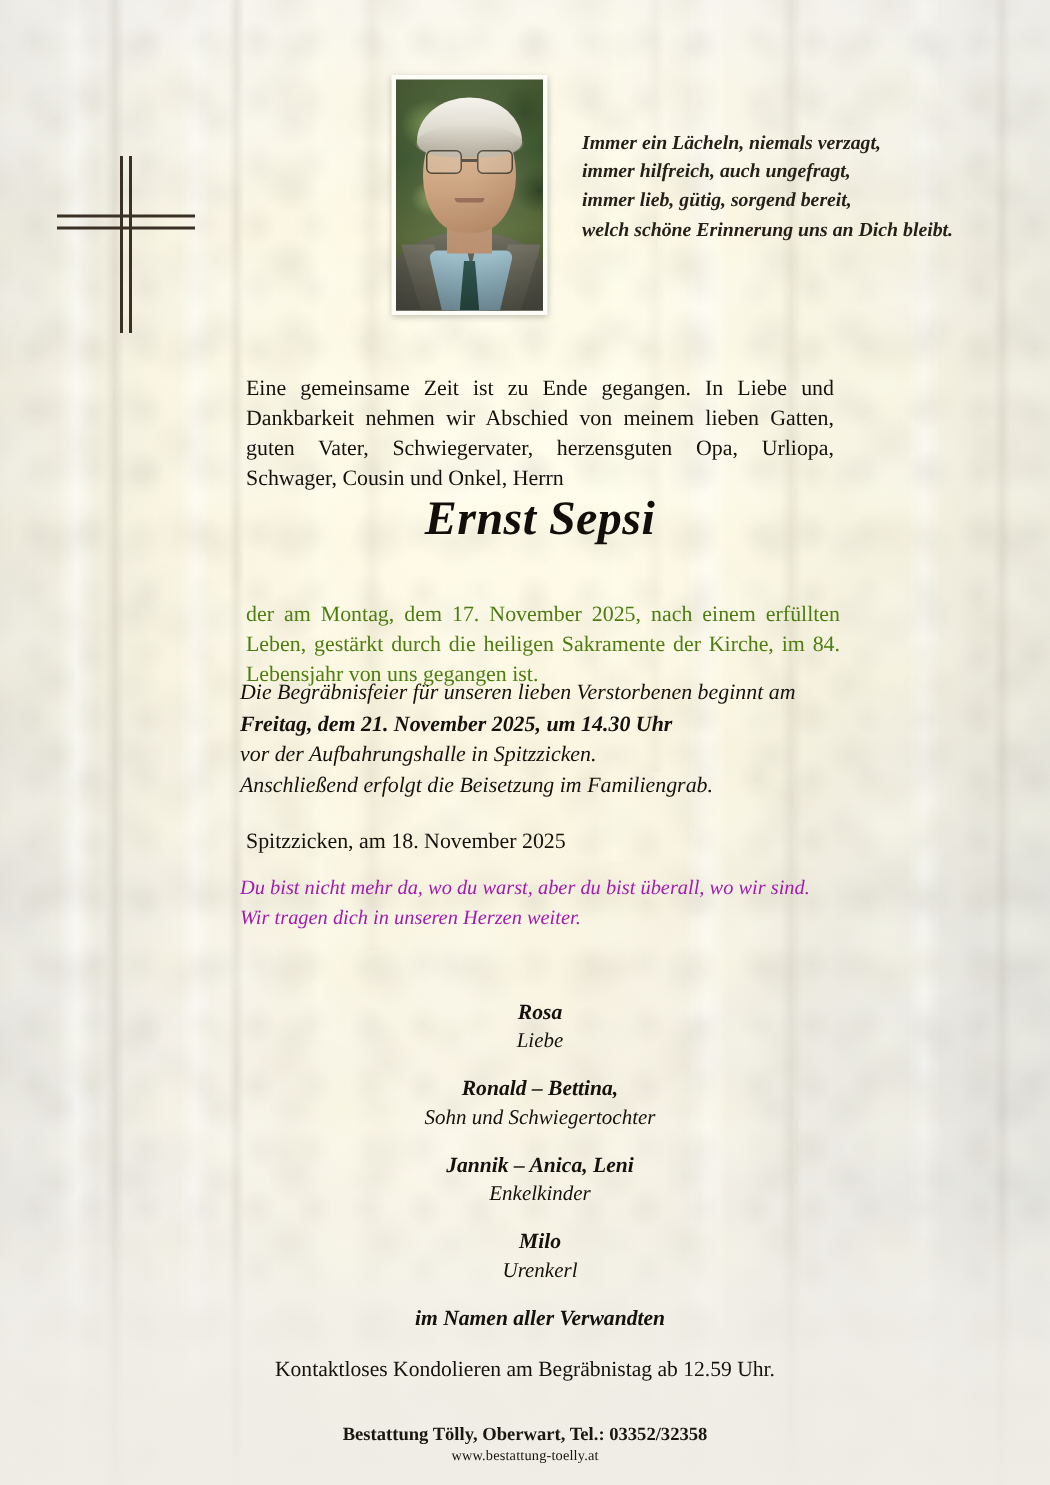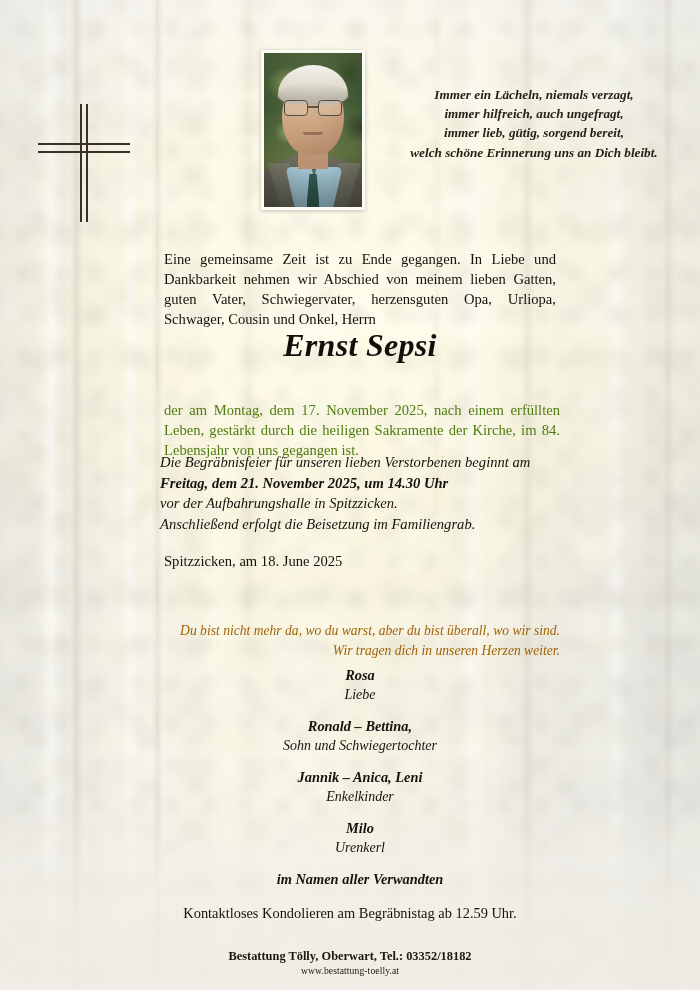--- a/index.html
+++ b/index.html
@@ -244,21 +244,20 @@
       rgba(255,248,232,0.16) 0%, rgba(40,36,26,0.00) 58%,
       rgba(30,28,20,0.30) 100%);
   }
 
   
   .poem {
     position: absolute;
     left: 388px;
     top: 85px;
     width: 292px;
-    text-align: center;
     font-style: italic;
     font-weight: bold;
     font-size: 13.2px;
     line-height: 19.2px;
     color: #241f17;
   }
 
   .intro {
     position: absolute;
     left: 164px;
@@ -313,27 +312,27 @@
     position: absolute;
     left: 164px;
     top: 553px;
     font-size: 14.6px;
     color: #15120d;
   }
 
   .verse {
     position: absolute;
     left: 160px;
-    top: 621px;
+    top: 582px;
     width: 400px;
-    text-align: right;
+    text-align: left;
     font-style: italic;
     font-size: 13.6px;
     line-height: 20px;
-    color: #a16207;
+    color: #a21caf;
   }
 
   .family {
     position: absolute;
     left: 160px;
     top: 666px;
     width: 400px;
     text-align: center;
   }
   .fam-group { margin-bottom: 13px; }
@@ -438,21 +437,21 @@
 
     <p class="life">der am Montag, dem 17. November 2025, nach einem erfüllten Leben, gestärkt durch die heiligen Sakramente der Kirche, im 84. Lebensjahr von uns gegangen ist.</p>
 
     <div class="funeral">
       <div>Die Begräbnisfeier für unseren lieben Verstorbenen beginnt am</div>
       <div class="strong">Freitag, dem 21. November 2025, um 14.30 Uhr</div>
       <div>vor der Aufbahrungshalle in Spitzzicken.</div>
       <div>Anschließend erfolgt die Beisetzung im Familiengrab.</div>
     </div>
 
-    <div class="place-date">Spitzzicken, am 18. June 2025</div>
+    <div class="place-date">Spitzzicken, am 18. November 2025</div>
 
     <div class="verse">
       <div>Du bist nicht mehr da, wo du warst, aber du bist überall, wo wir sind.</div>
       <div>Wir tragen dich in unseren Herzen weiter.</div>
     </div>
 
     <div class="family">
       <div class="fam-group">
         <div class="fam-name">Rosa</div>
         <div class="fam-rel">Liebe</div>
@@ -468,18 +467,18 @@
       <div class="fam-group">
         <div class="fam-name">Milo</div>
         <div class="fam-rel">Urenkerl</div>
       </div>
       <div class="fam-closing">im Namen aller Verwandten</div>
     </div>
 
     <div class="condolence">Kontaktloses Kondolieren am Begräbnistag ab 12.59 Uhr.</div>
 
     <div class="footer">
-      <div class="footer-line1">Bestattung Tölly, Oberwart, Tel.: 03352/18182</div>
+      <div class="footer-line1">Bestattung Tölly, Oberwart, Tel.: 03352/32358</div>
       <div class="footer-line2">www.bestattung-toelly.at</div>
     </div>
 
   </div>
 </div>
 
 </body></html>

